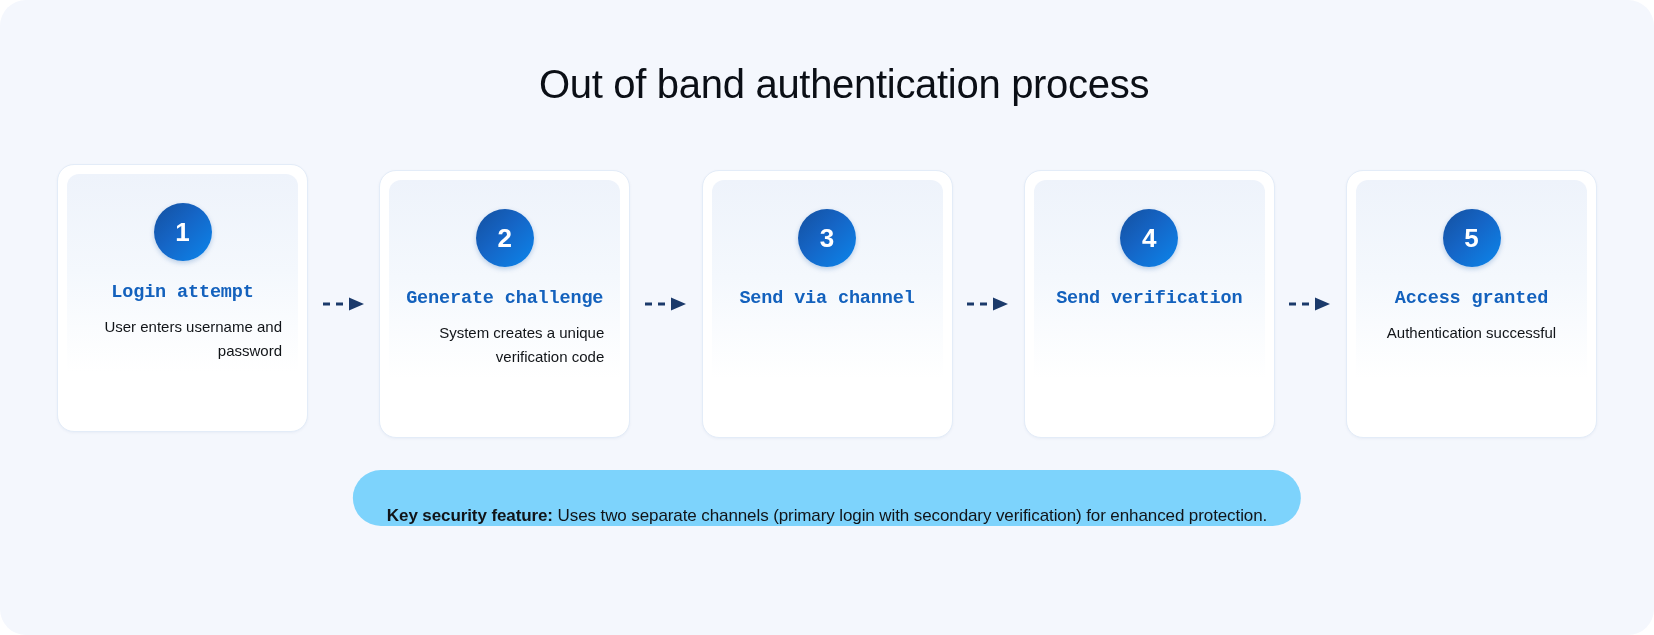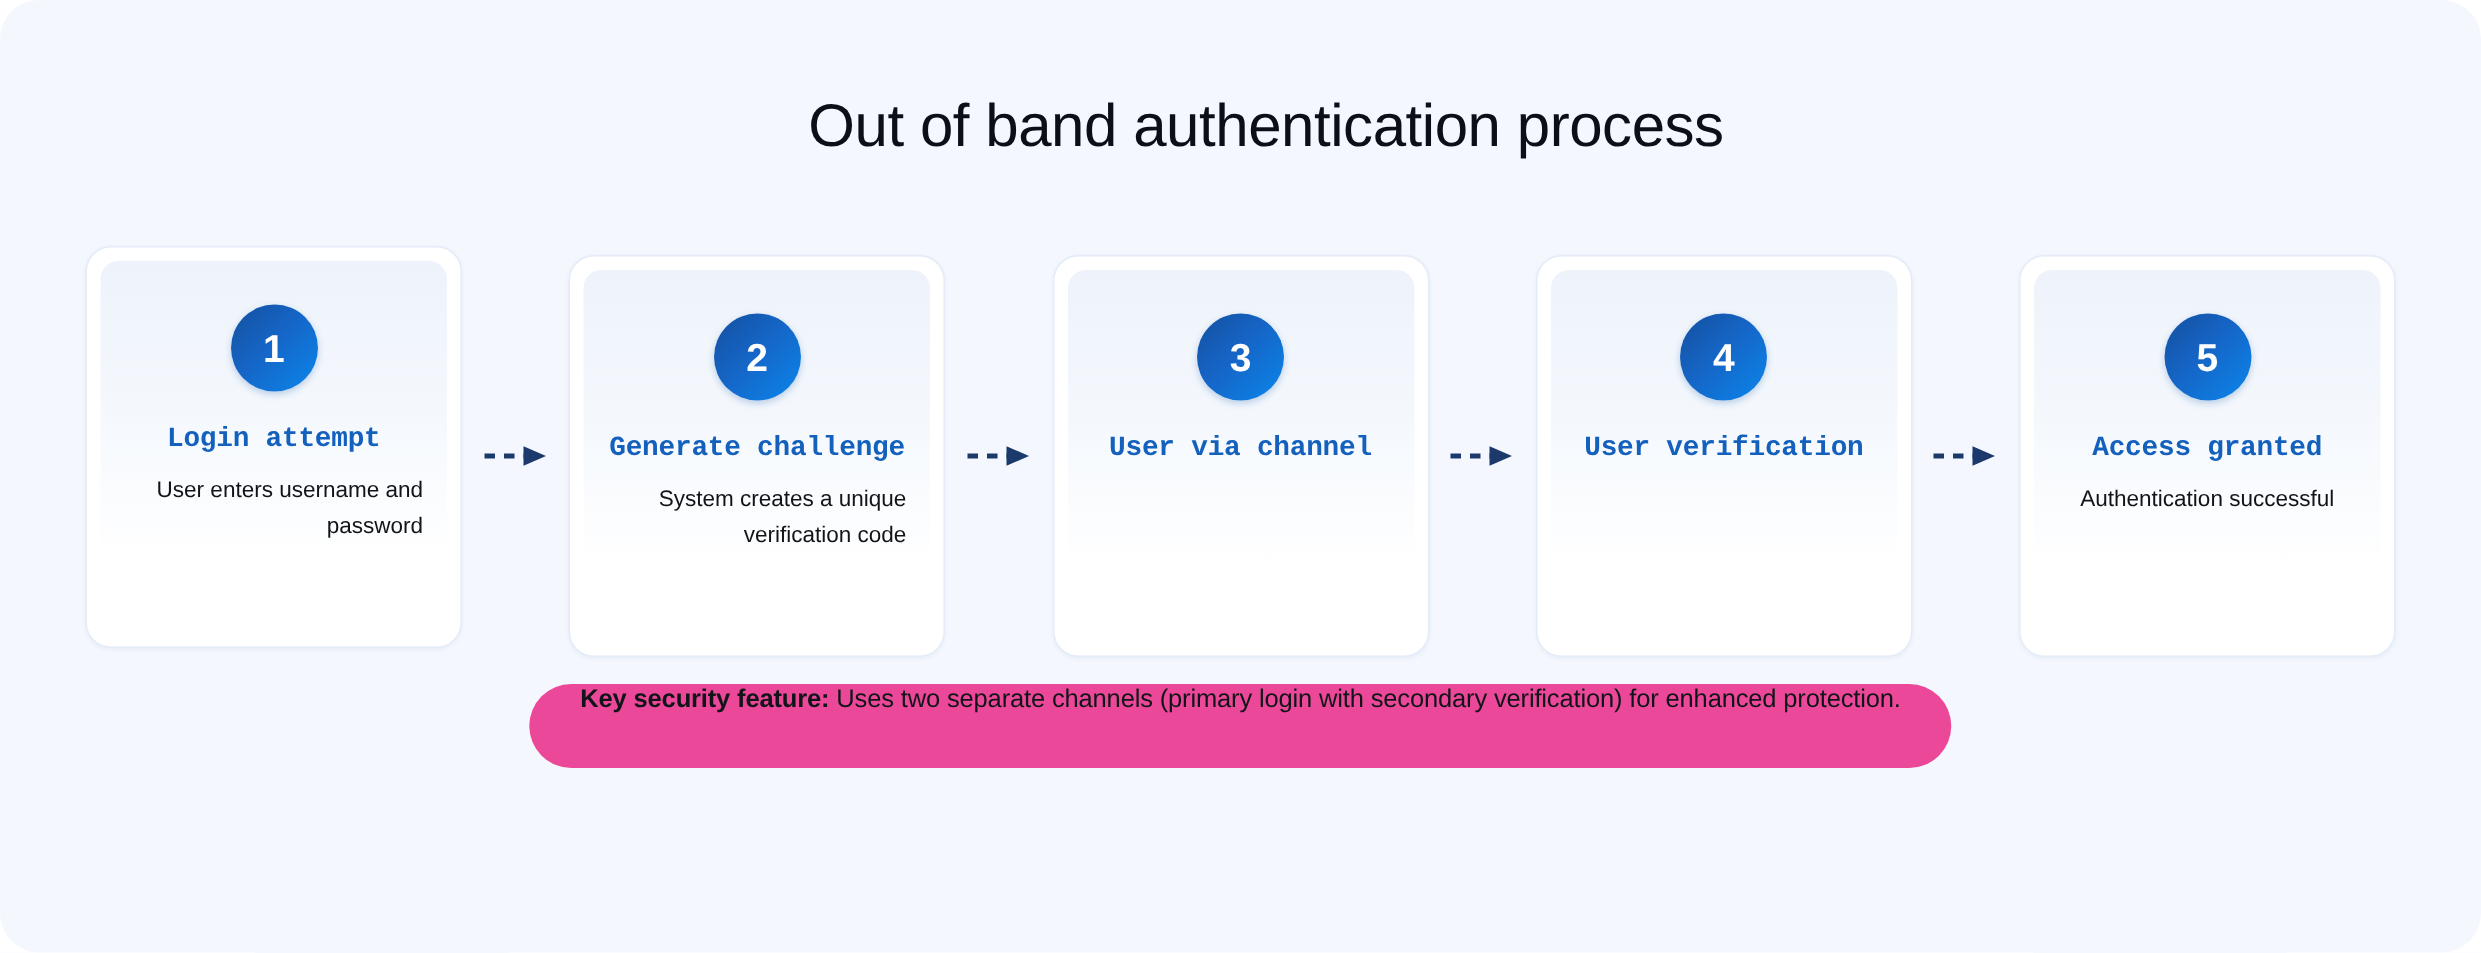--- a/index.html
+++ b/index.html
@@ -135,27 +135,27 @@
     justify-content: center;
     margin-top: 6px;
   }
   .arrow svg { display: block; }
 
   
   .footer {
     position: absolute;
     left: 50%;
     transform: translateX(-50%);
-    top: 456px;
+    top: 470px;
     height: 56px;
     padding: 0 34px;
-    background: #ec4899;
+    background: #7dd3fc;
     border-radius: 28px;
     display: flex;
-    align-items: flex-start;
+    align-items: flex-end;
     justify-content: center;
   }
   .footer-text {
     font-size: 17px;
     color: #111418;
     white-space: nowrap;
     letter-spacing: -0.1px;
   }
   .footer-text b { font-weight: 700; }
 </style>
@@ -204,39 +204,39 @@
           <line x1="1" y1="8" x2="28" y2="8" stroke="#1b3a6b" stroke-width="3.2" stroke-dasharray="7 6" stroke-linecap="butt"></line>
           <polygon points="27,1.5 42,8 27,14.5" fill="#1b3a6b"></polygon>
         </svg>
       </span>
     </div>
 
     <div class="step-wrap">
       <div class="card lowered">
         <div class="card-inner">
           <div class="badge">3</div>
-          <div class="step-title">User via channel</div>
+          <div class="step-title">Send via channel</div>
         </div>
       </div>
     </div>
 
     <div class="arrow">
       <span>
         <svg width="44" height="16" viewBox="0 0 44 16" aria-hidden="true">
           <line x1="1" y1="8" x2="28" y2="8" stroke="#1b3a6b" stroke-width="3.2" stroke-dasharray="7 6" stroke-linecap="butt"></line>
           <polygon points="27,1.5 42,8 27,14.5" fill="#1b3a6b"></polygon>
         </svg>
       </span>
     </div>
 
     <div class="step-wrap">
       <div class="card lowered">
         <div class="card-inner">
           <div class="badge">4</div>
-          <div class="step-title">User verification</div>
+          <div class="step-title">Send verification</div>
         </div>
       </div>
     </div>
 
     <div class="arrow">
       <span>
         <svg width="44" height="16" viewBox="0 0 44 16" aria-hidden="true">
           <line x1="1" y1="8" x2="28" y2="8" stroke="#1b3a6b" stroke-width="3.2" stroke-dasharray="7 6" stroke-linecap="butt"></line>
           <polygon points="27,1.5 42,8 27,14.5" fill="#1b3a6b"></polygon>
         </svg>

